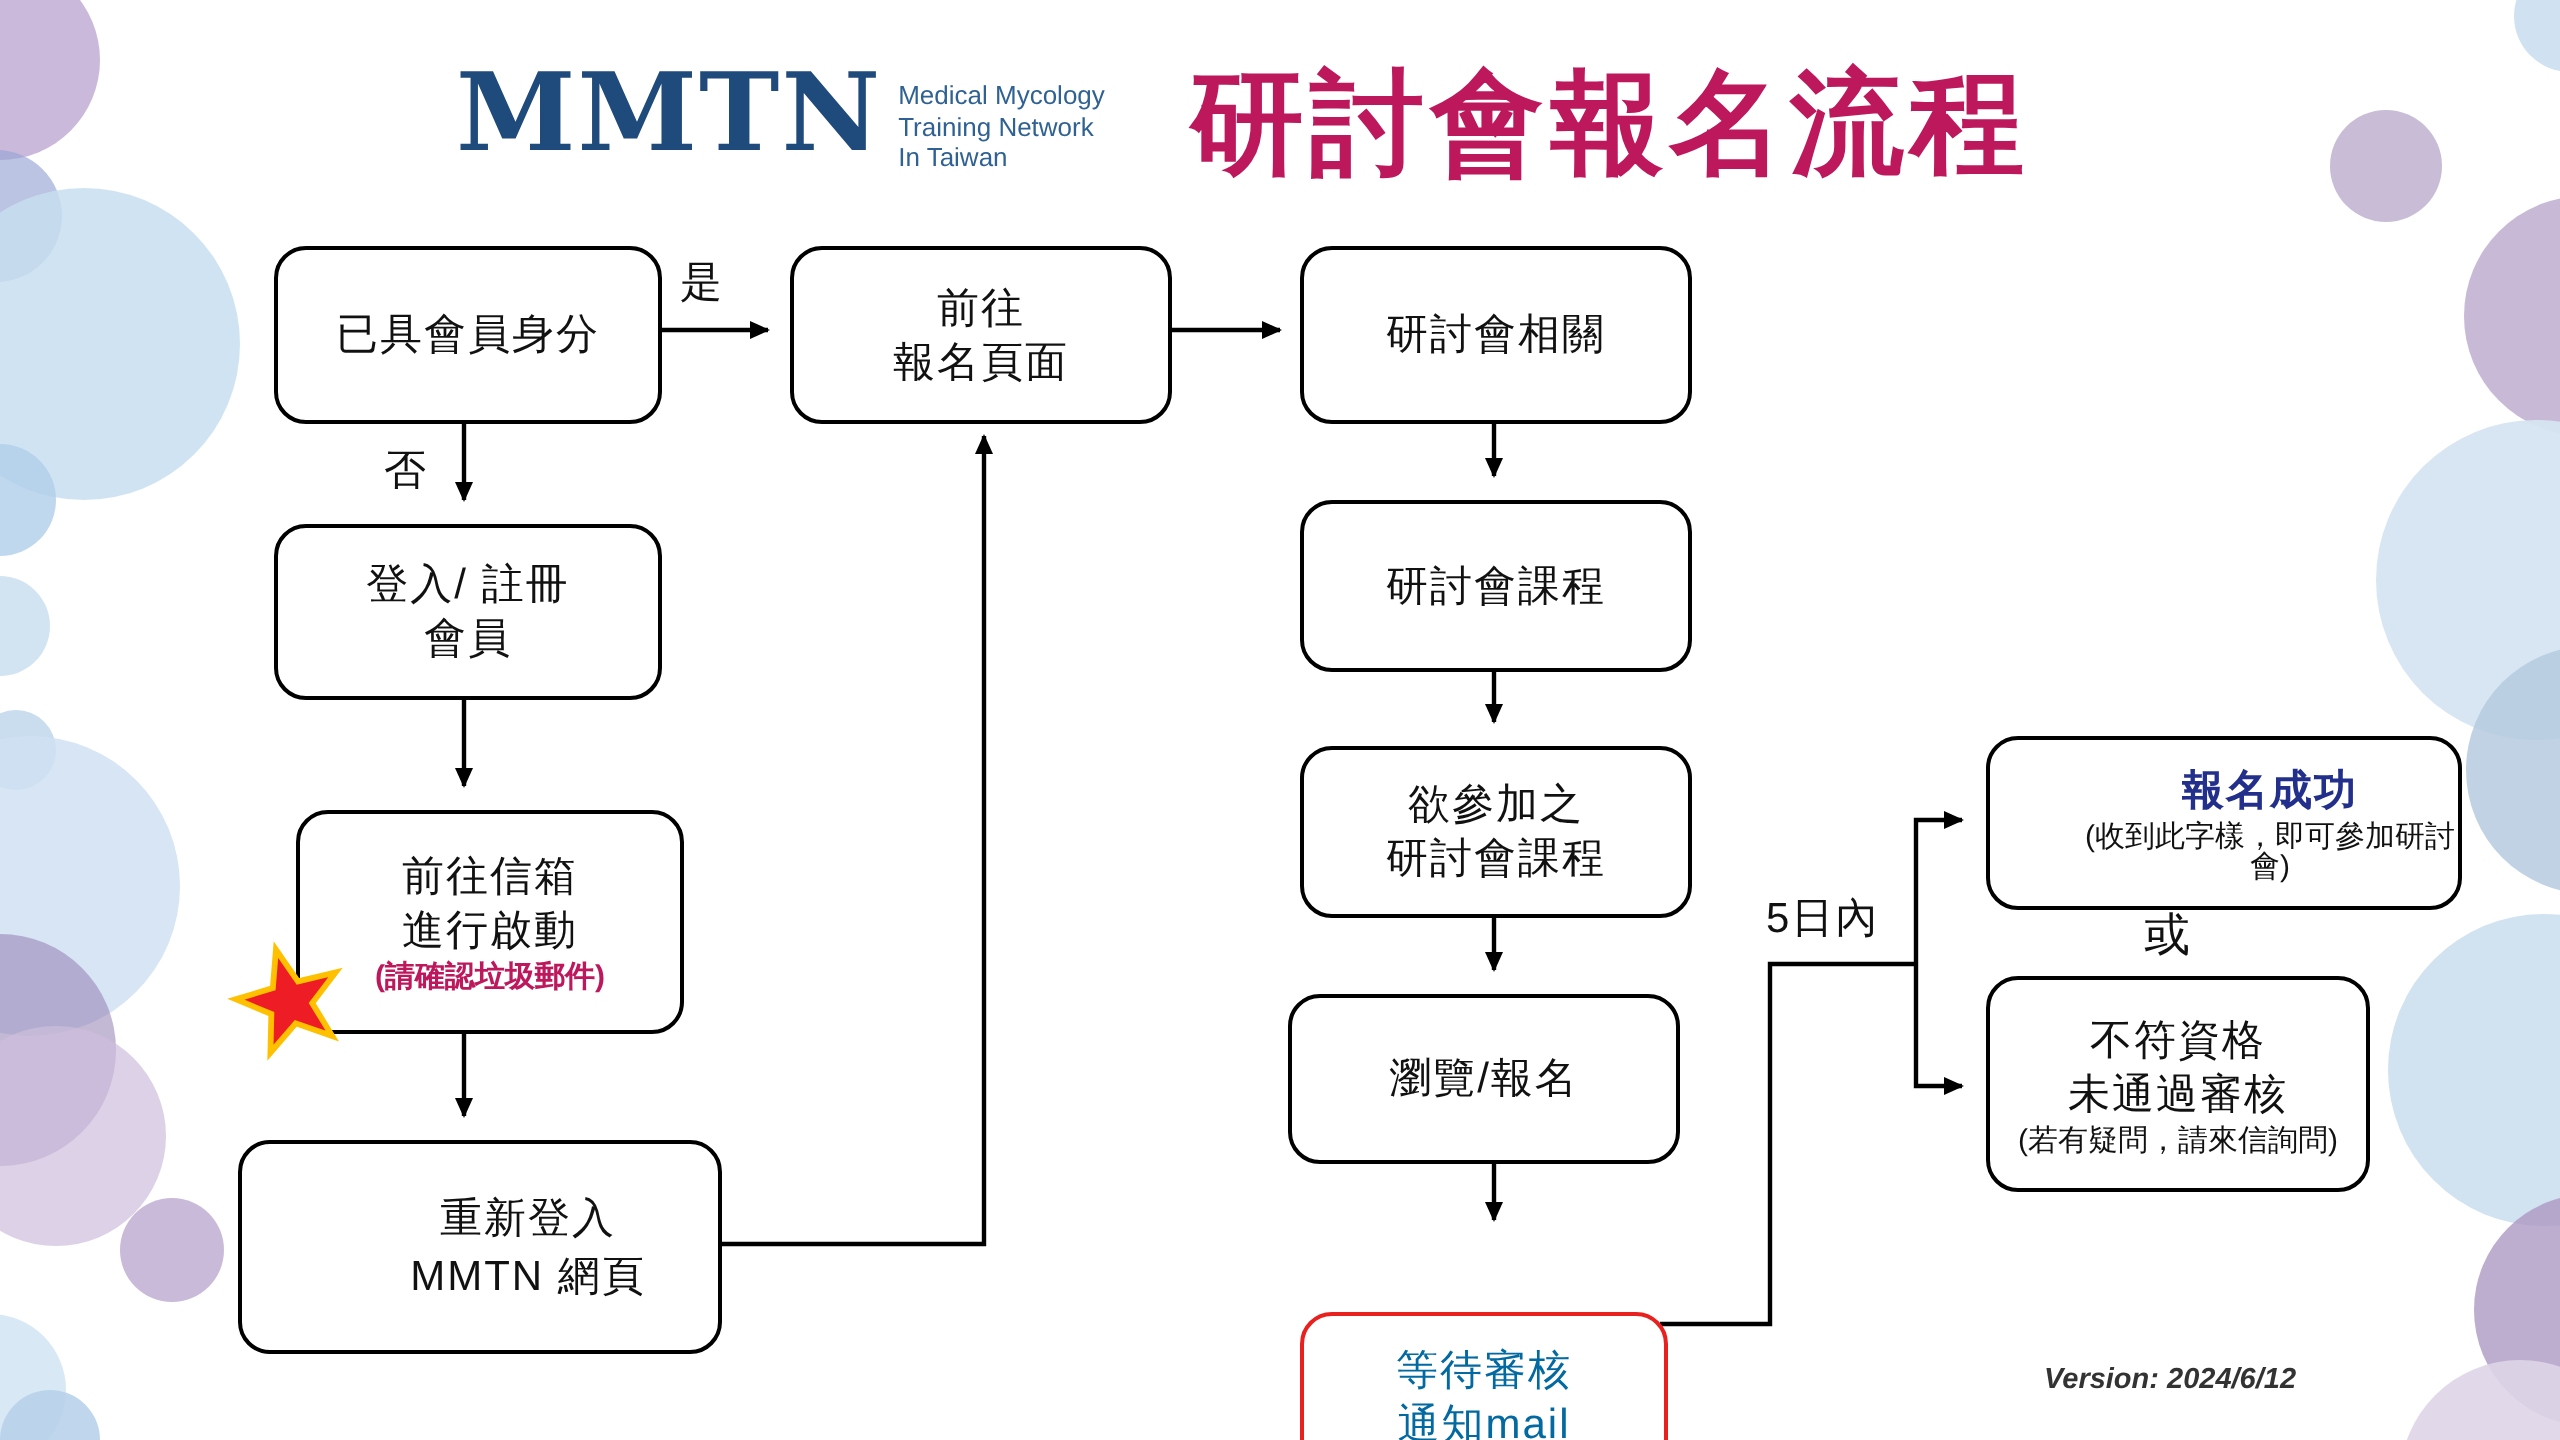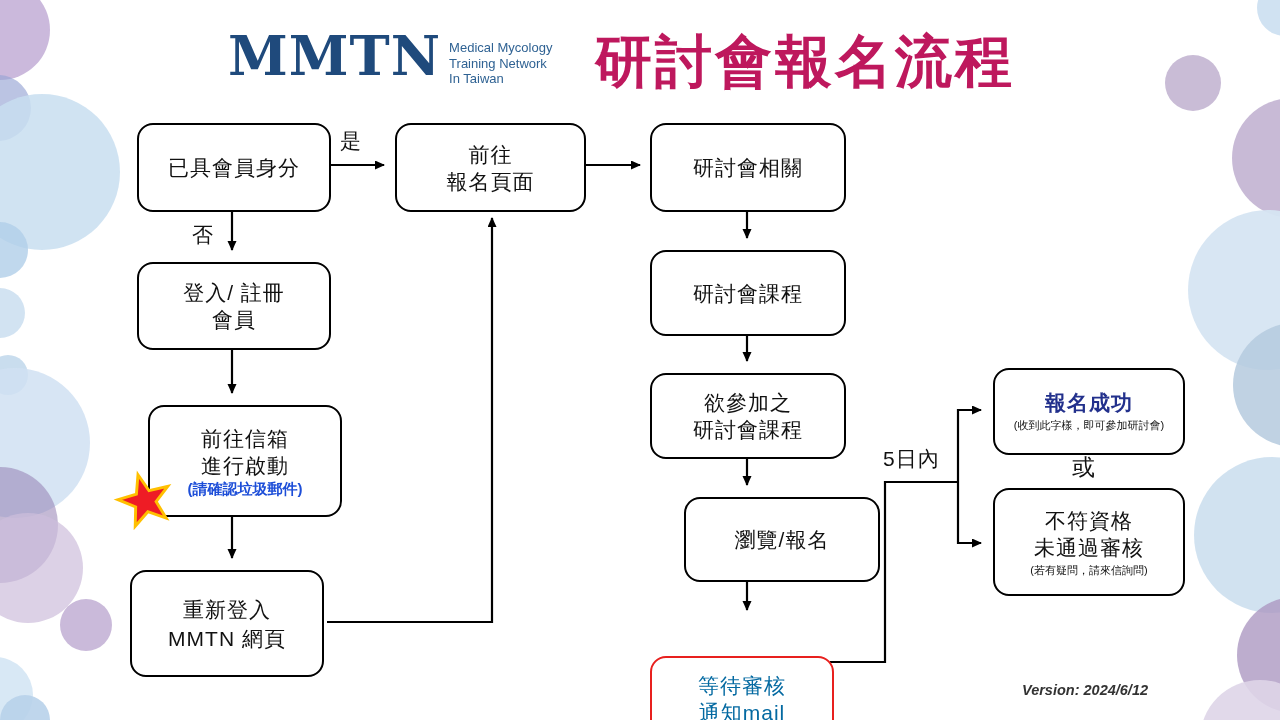--- a/index.html
+++ b/index.html
@@ -7,23 +7,23 @@
     width:1280px;height:720px;position:relative;overflow:hidden;background:#ffffff;
     font-family:"Liberation Sans", sans-serif;
   }
   .circle{position:absolute;border-radius:50%;z-index:0;}
   .connectors{position:absolute;left:0;top:0;z-index:1;}
   .node{
     position:absolute;background:#ffffff;border:2.5px solid #000;border-radius:16px;
     display:flex;flex-direction:column;align-items:center;justify-content:center;
     z-index:2;font-size:21px;color:#111;line-height:27px;letter-spacing:1px;text-align:center;
   }
-  .node .note{font-size:11px;line-height:15px;letter-spacing:0;color:#111;margin-top:2px;}
+  .node .note{font-size:15px;line-height:15px;letter-spacing:0;color:#111;margin-top:2px;}
   .node-red{border-color:#e8201e;color:#0369a1;margin-top:34px;}
-  .red-note{color:#1d4ed8;font-weight:bold;font-size:15px;line-height:19px;letter-spacing:0;}
+  .red-note{color:#be185d;font-weight:bold;font-size:15px;line-height:19px;letter-spacing:0;}
   .success-title{color:#22308c;font-weight:bold;font-size:21px;line-height:26px;}
   .edge-label{position:absolute;z-index:2;font-size:21px;color:#111;letter-spacing:1px;}
   .page-title{
     position:absolute;left:595px;top:24px;z-index:2;font-size:57px;font-weight:bold;
     color:#be185d;letter-spacing:3px;white-space:nowrap;
   }
   .logo{position:absolute;left:228px;top:28px;z-index:2;display:flex;align-items:flex-start;}
   .logo-wordmark{
     font-family:"DejaVu Serif", serif;font-weight:bold;font-size:54px;line-height:56px;
     color:#1f4a7c;letter-spacing:1px;
@@ -109,44 +109,44 @@
   <div>登入/ 註冊</div>
   <div>會員</div>
 </div>
 
 <div class="node" style="left:148px;top:405px;width:190px;height:108px;">
   <div>前往信箱</div>
   <div>進行啟動</div>
   <div class="red-note">(請確認垃圾郵件)</div>
 </div>
 
-<div class="node" style="left:130px;top:570px;width:190px;height:103px;line-height:29px;">
+<div class="node" style="left:119px;top:570px;width:190px;height:103px;line-height:29px;padding-left:48px;">
   <div>重新登入</div>
   <div>MMTN 網頁</div>
 </div>
 
 <div class="node" style="left:650px;top:250px;width:192px;height:82px;">
   <div>研討會課程</div>
 </div>
 
 <div class="node" style="left:650px;top:373px;width:192px;height:82px;">
   <div>欲參加之</div>
   <div>研討會課程</div>
 </div>
 
-<div class="node" style="left:684px;top:497px;width:192px;height:81px;">
+<div class="node" style="left:644px;top:497px;width:192px;height:81px;">
   <div>瀏覽/報名</div>
 </div>
 
 <div class="node node-red" style="left:650px;top:622px;width:180px;height:81px;">
   <div>等待審核</div>
   <div>通知mail</div>
 </div>
 
-<div class="node" style="left:993px;top:368px;width:188px;height:83px;">
+<div class="node" style="left:993px;top:368px;width:188px;height:83px;padding-left:46px;">
   <div class="success-title">報名成功</div>
   <div class="note">(收到此字樣，即可參加研討會)</div>
 </div>
 
 <div class="node" style="left:993px;top:488px;width:188px;height:104px;line-height:27px;">
   <div>不符資格</div>
   <div>未通過審核</div>
   <div class="note">(若有疑問，請來信詢問)</div>
 </div>
 

